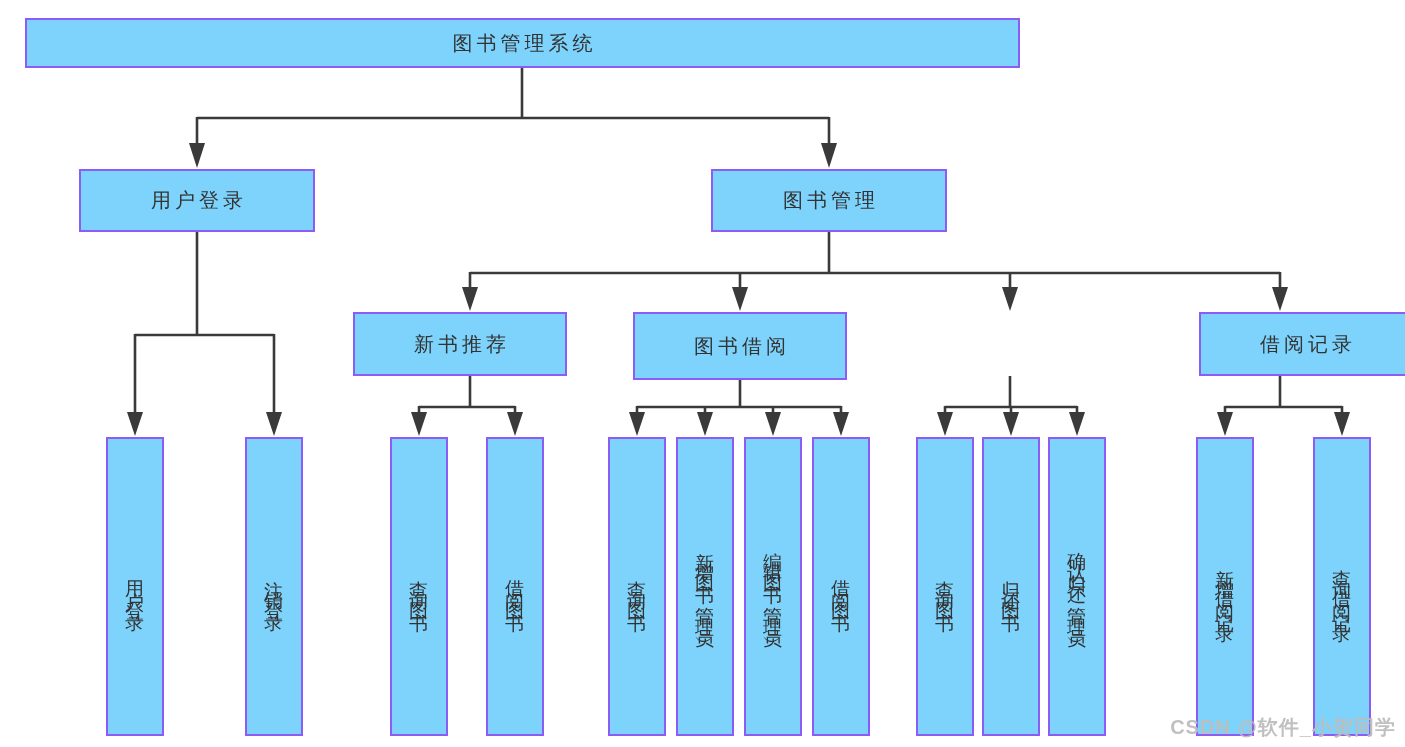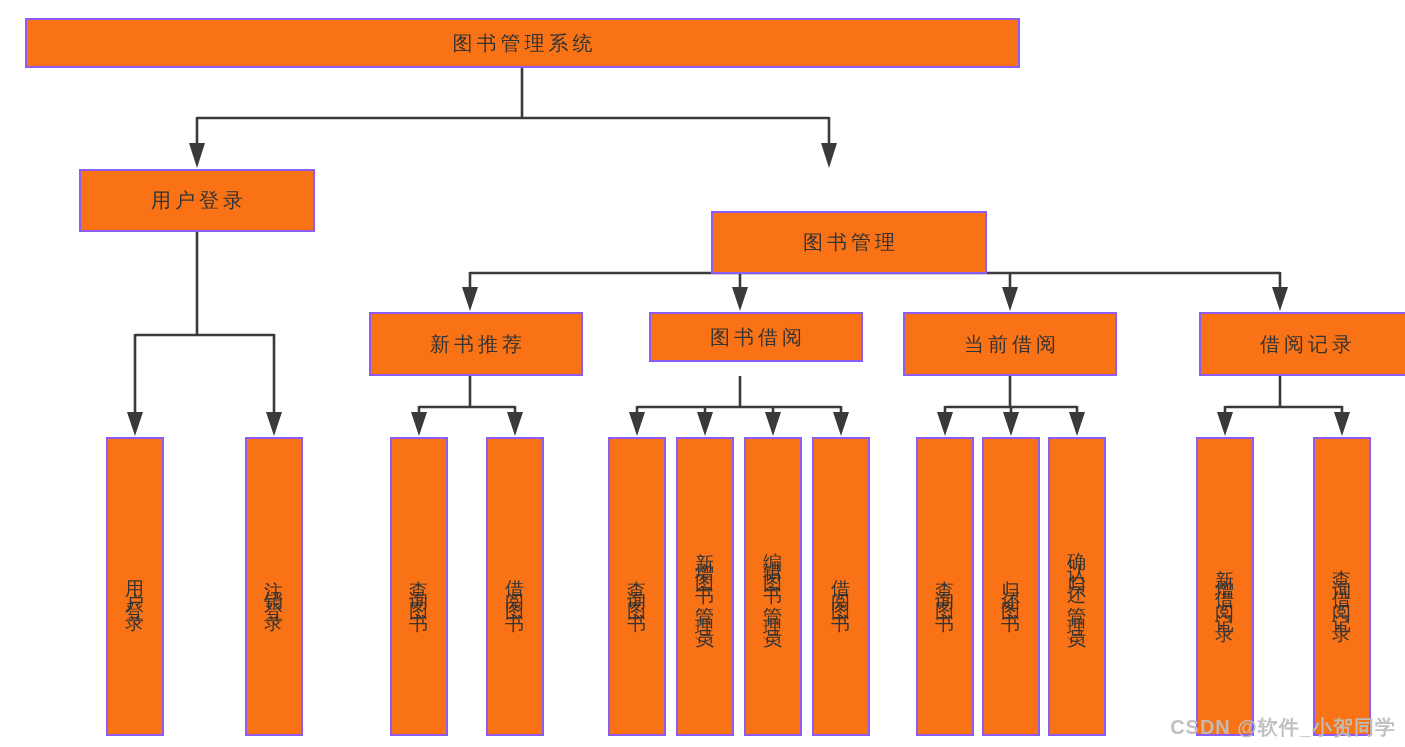--- a/index.html
+++ b/index.html
@@ -17,21 +17,21 @@
   .connectors {
     position: absolute;
     left: 0; top: 0;
     width: 1405px;
     height: 747px;
     z-index: 1;
   }
   .node {
     position: absolute;
     box-sizing: border-box;
-    background: #f97316;
+    background: #7dd3fc;
     border: 2px solid #8b5cf6;
     color: #333333;
     display: flex;
     align-items: center;
     justify-content: center;
     font-size: 20px;
     letter-spacing: 4px;
     text-indent: 4px;
     z-index: 2;
     white-space: nowrap;
@@ -128,25 +128,24 @@
       <polygon points="1003,412 1019,412 1011,436"></polygon>
       <polygon points="1069,412 1085,412 1077,436"></polygon>
       <polygon points="1217,412 1233,412 1225,436"></polygon>
       <polygon points="1334,412 1350,412 1342,436"></polygon>
     </g>
   </svg>
 
   <div class="node node--root" style="left:25px; top:18px; width:995px; height:50px;">图书管理系统</div>
 
   <div class="node" style="left:79px; top:169px; width:236px; height:63px;">用户登录</div>
-  <div class="node" style="left:711px; top:169px; width:276px; height:63px;margin-top:42px;">图书管理</div>
+  <div class="node" style="left:711px; top:169px; width:236px; height:63px;">图书管理</div>
 
-  <div class="node" style="left:369px; top:312px; width:214px; height:64px;">新书推荐</div>
-  <div class="node" style="left:633px; top:312px; width:214px; height:50px;margin-left:16px;">图书借阅</div>
-  <div class="node" style="left:903px; top:312px; width:214px; height:64px;">当前借阅</div>
+  <div class="node" style="left:353px; top:312px; width:214px; height:64px;">新书推荐</div>
+  <div class="node" style="left:633px; top:312px; width:214px; height:68px;">图书借阅</div>
   <div class="node" style="left:1199px; top:312px; width:214px; height:64px;">借阅记录</div>
 
   <div class="node node--v" style="left:106px; top:437px; width:58px; height:299px;">用户登录</div>
   <div class="node node--v" style="left:245px; top:437px; width:58px; height:299px;">注销登录</div>
 
   <div class="node node--v" style="left:390px; top:437px; width:58px; height:299px;">查询图书</div>
   <div class="node node--v" style="left:486px; top:437px; width:58px; height:299px;">借阅图书</div>
 
   <div class="node node--v" style="left:608px; top:437px; width:58px; height:299px;">查询图书</div>
   <div class="node node--v" style="left:676px; top:437px; width:58px; height:299px;">新增图书（管理员）</div>

